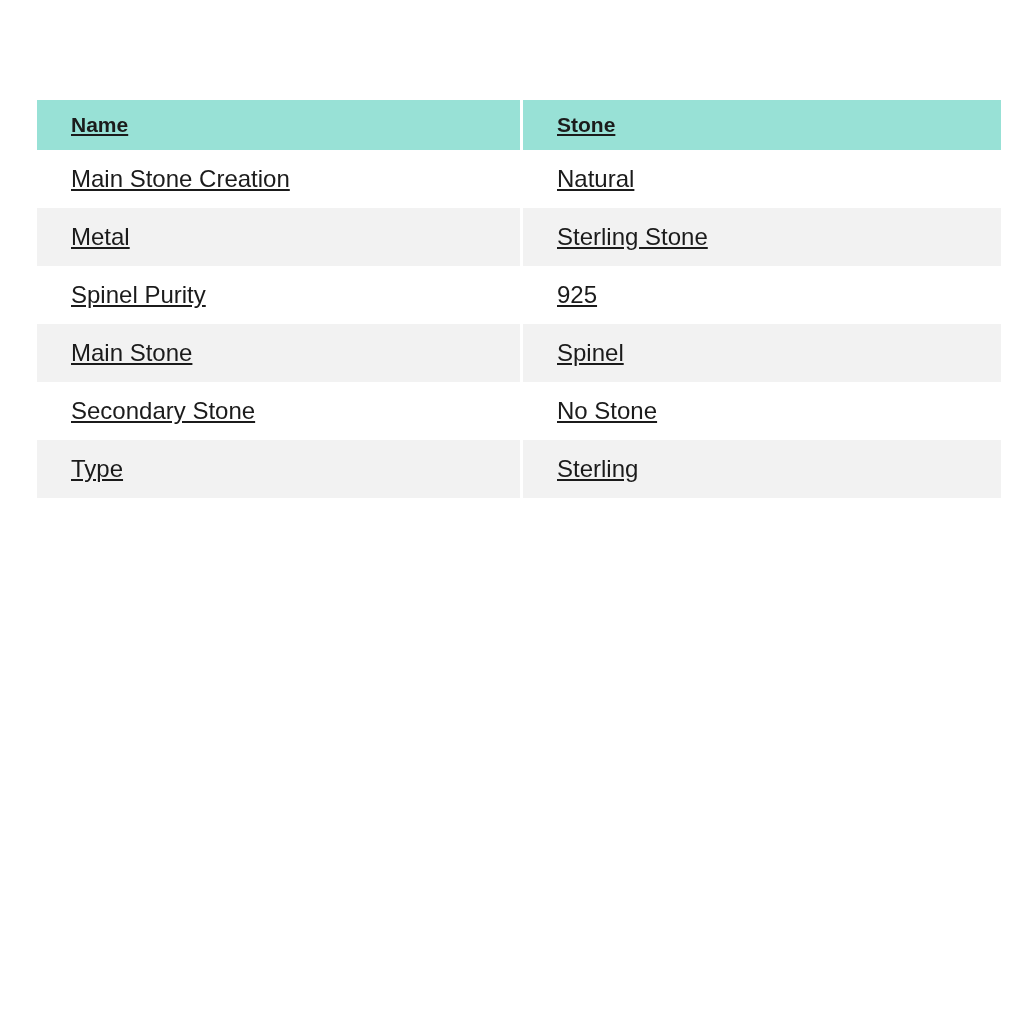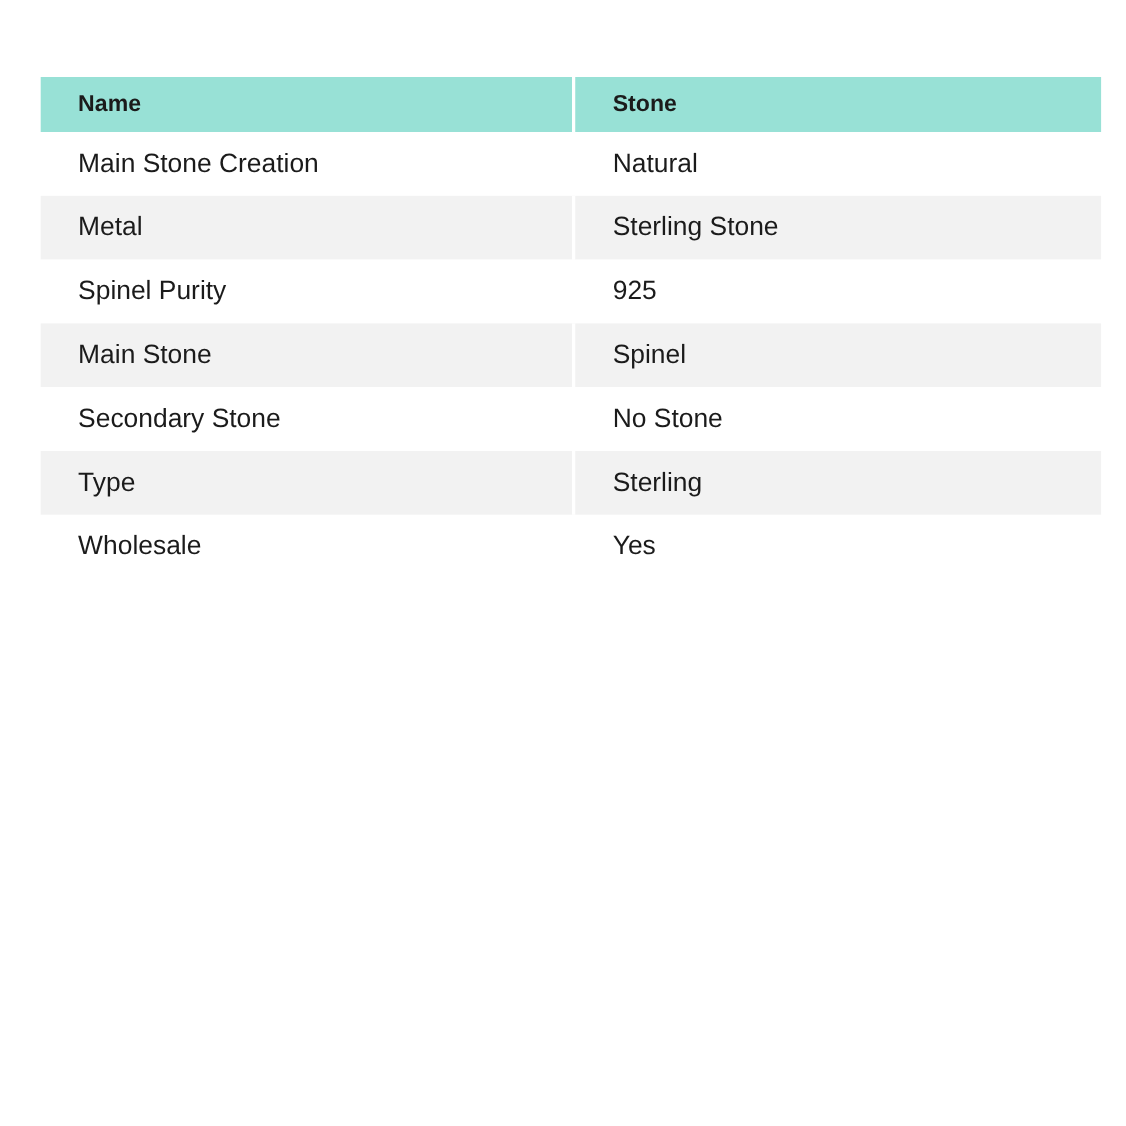--- a/index.html
+++ b/index.html
@@ -6,25 +6,26 @@
   html, body {
     width: 1024px;
     height: 1024px;
     background: #ffffff;
     font-family: "Liberation Sans", "DejaVu Sans", sans-serif;
     color: #1b1b1b;
   }
   .spec-table {
     position: absolute;
     left: 37px;
-    top: 70px;
+    top: 100px;
     width: 964px;
     border-collapse: separate;
     border-spacing: 0;
     table-layout: fixed;
+    text-decoration: underline;
   }
   .spec-table col.name-col  { width: 486px; }
   .spec-table col.value-col { width: 478px; }
   .spec-table th, .spec-table td {
     text-align: left;
     vertical-align: middle;
     padding-left: 34px;
     font-size: 24px;
     overflow: hidden;
     white-space: nowrap;
@@ -86,18 +87,14 @@
         <td>Spinel</td>
       </tr>
       <tr>
         <td>Secondary Stone</td>
         <td>No Stone</td>
       </tr>
       <tr>
         <td>Type</td>
         <td>Sterling</td>
       </tr>
-      <tr>
-        <td>Wholesale</td>
-        <td>Yes</td>
-      </tr>
     </tbody>
 </table>
 
 </body></html>

